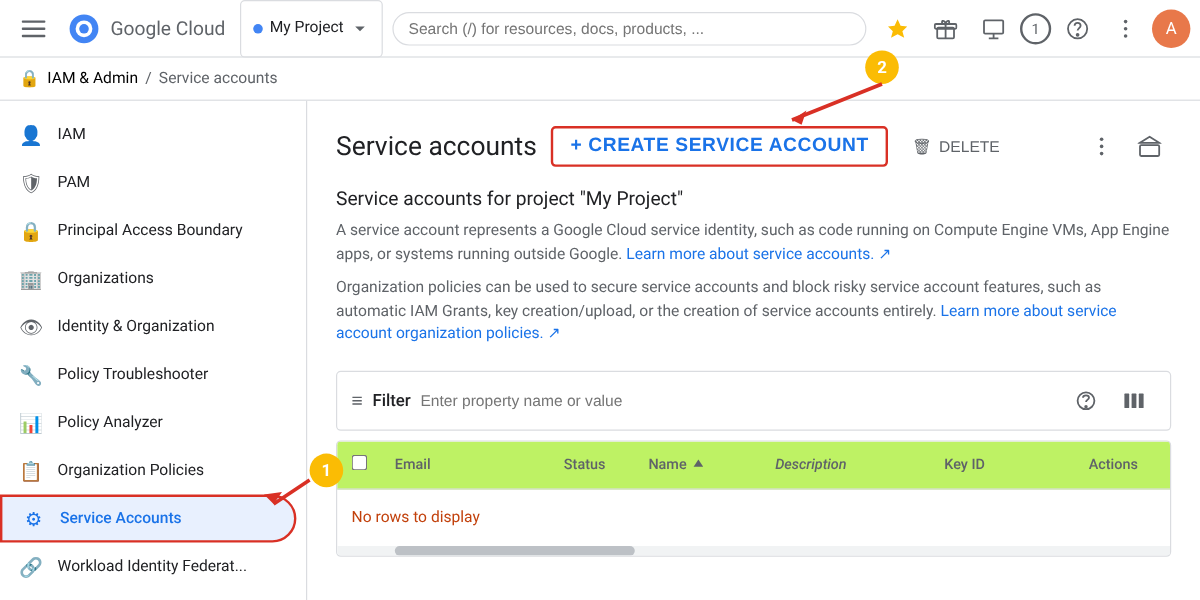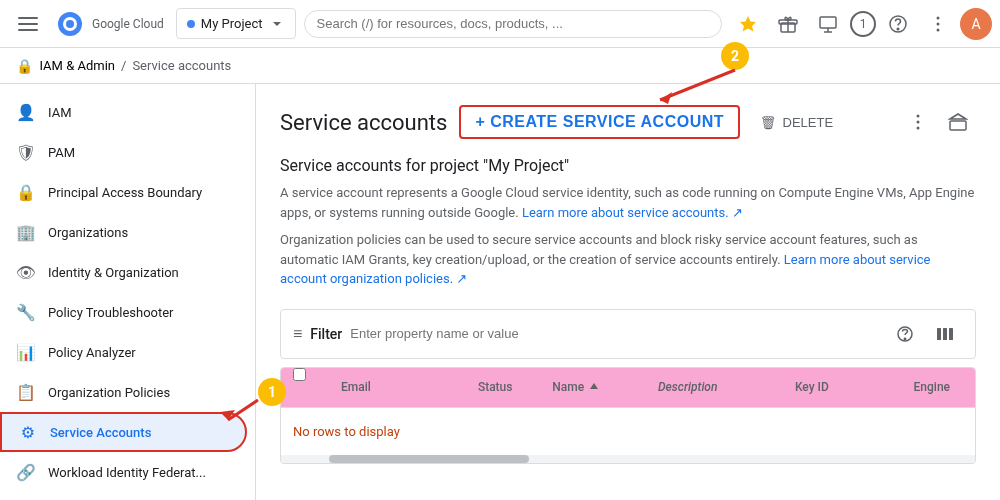--- a/index.html
+++ b/index.html
@@ -3,22 +3,22 @@
   <meta charset="utf-8">
   <style>
     * { box-sizing: border-box; margin: 0; padding: 0; }
     body { font-family: 'Google Sans', Roboto, Arial, sans-serif; font-size: 13px; color: #202124; background: #fff; width: 1000px; height: 500px; overflow: hidden; }
 
     
     .topbar { display: flex; align-items: center; height: 48px; background: #fff; border-bottom: 1px solid #dadce0; padding: 0 8px; gap: 8px; }
     .menu-icon { width: 40px; height: 40px; display: flex; align-items: center; justify-content: center; cursor: pointer; border-radius: 50%; }
     .logo-area { display: flex; align-items: center; gap: 8px; margin-right: 4px; }
     .logo-icon { width: 28px; height: 28px; }
-    .logo-text { font-size: 12px; color: #5f6368; font-weight: 400; white-space: nowrap; }
-    .project-selector { display: flex; align-items: center; border: 1px solid #dadce0; border-radius: 4px; padding: 4px 10px; cursor: pointer; gap: 6px; height: 31px; }
+    .logo-text { font-size: 16px; color: #5f6368; font-weight: 400; white-space: nowrap; }
+    .project-selector { display: flex; align-items: center; border: 1px solid #dadce0; border-radius: 4px; padding: 4px 10px; cursor: pointer; gap: 6px; height: 48px; }
     .project-dot { width: 8px; height: 8px; background: #4285f4; border-radius: 50%; }
     .search-bar { flex: 1; display: flex; align-items: center; border: 1px solid #dadce0; border-radius: 24px; padding: 0 12px; height: 28px; max-width: 480px; }
     .search-bar input { border: none; outline: none; flex: 1; font-size: 13px; color: #5f6368; background: transparent; }
     .search-btn { display: flex; align-items: center; gap: 4px; background: #1a73e8; color: #fff; border: none; border-radius: 0 24px 24px 0; padding: 0 14px; height: 36px; cursor: pointer; font-size: 13px; margin-right: -12px; }
     .topbar-icons { display: flex; align-items: center; gap: 4px; margin-left: auto; }
     .topbar-icon-btn { width: 36px; height: 36px; display: flex; align-items: center; justify-content: center; border-radius: 50%; cursor: pointer; border: none; background: transparent; }
     .avatar { width: 32px; height: 32px; border-radius: 50%; background: #e8784a; display: flex; align-items: center; justify-content: center; color: #fff; font-size: 14px; cursor: pointer; }
     .circle-badge { width: 26px; height: 26px; border-radius: 50%; border: 2px solid #5f6368; display: flex; align-items: center; justify-content: center; font-size: 12px; color: #5f6368; cursor: pointer; }
     .rel { position: relative; }
 
@@ -52,21 +52,21 @@
 
     
     .filter-bar { display: flex; align-items: center; border: 1px solid #dadce0; border-radius: 4px; padding: 6px 12px; margin-bottom: 0; gap: 8px; }
     .filter-icon { color: #5f6368; font-size: 16px; }
     .filter-label { font-size: 14px; font-weight: 500; color: #202124; }
     .filter-input { border: none; outline: none; flex: 1; font-size: 13px; color: #0f766e; }
     .filter-actions { margin-left: auto; display: flex; align-items: center; gap: 4px; }
 
     
     .table-wrapper { border: 1px solid #dadce0; border-radius: 4px; overflow: hidden; margin-top: 8px; }
-    .table-header { display: flex; background: #f9a8d4; border-bottom: 1px solid #dadce0; height: 40px; padding: 0 12px; gap: 12px; }
+    .table-header { display: flex; align-items: center; background: #bef264; border-bottom: 1px solid #dadce0; height: 40px; padding: 0 12px; gap: 0; }
     .th { font-size: 12px; font-weight: 500; color: #5f6368; display: flex; align-items: center; gap: 4px; }
     .th.email { flex: 2; }
     .th.status { flex: 1; }
     .th.name { flex: 1.5; }
     .th.description { flex: 2; font-style: italic; }
     .th.keyid { flex: 1.5; }
     .th.keydate { flex: 1.5; }
     .th.actions { flex: 1; justify-content: center; }
     .checkbox-col { width: 36px; flex-shrink: 0; }
     .no-rows { padding: 16px 12px; font-size: 13px; color: #c2410c; }
@@ -272,21 +272,21 @@
           <div class="th email">Email</div>
           <div class="th status">Status</div>
           <div class="th name" style="cursor:pointer;">
             Name
             <svg width="12" height="12" viewBox="0 0 12 12" fill="#5f6368">
                 <path d="M6 2l4 6H2z"></path>
               </svg>
           </div>
           <div class="th description">Description</div>
           <div class="th keyid">Key ID</div>
-          <div class="th actions">Engine</div>
+          <div class="th actions">Actions</div>
         </div>
         <div class="no-rows">No rows to display</div>
         <div class="scrollbar-row">
           <div class="scrollbar-thumb"></div>
         </div>
       </div>
     </div>
   </div>
 
   <svg class="canvas-overlay" xmlns="http://www.w3.org/2000/svg">

